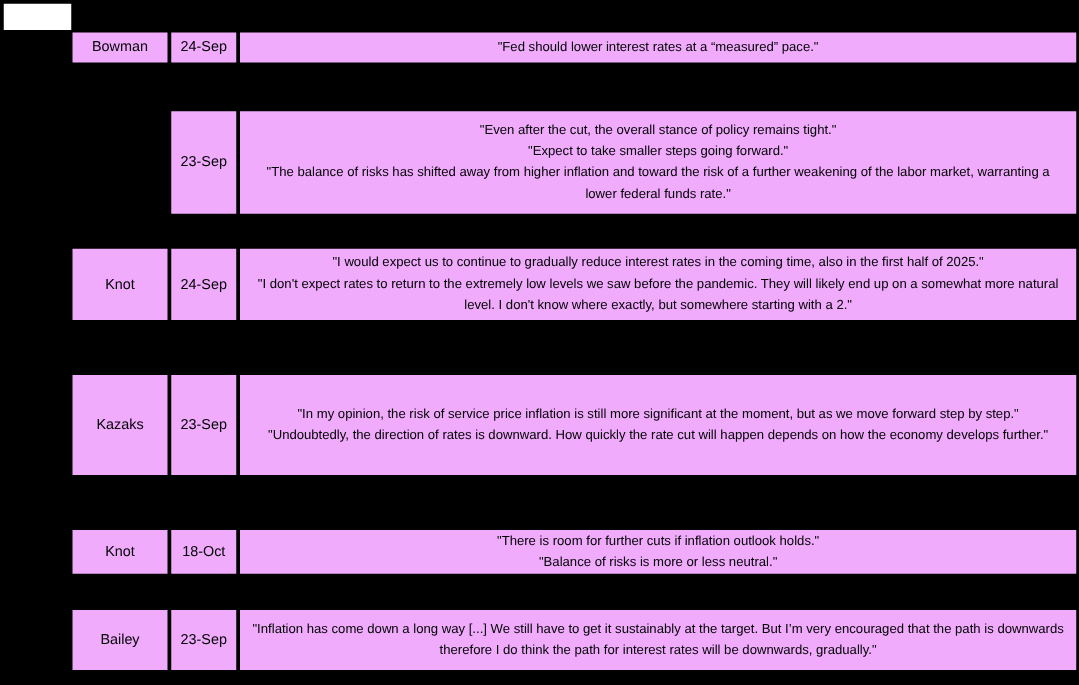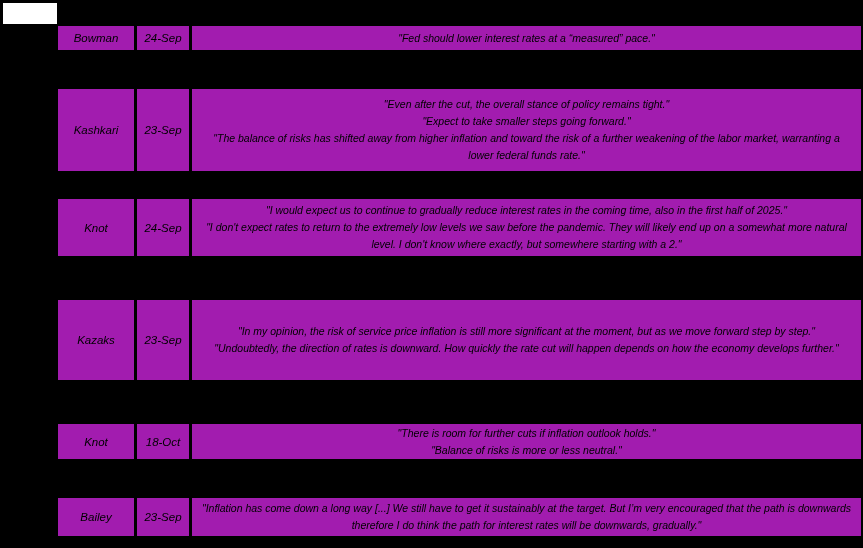--- a/index.html
+++ b/index.html
@@ -25,27 +25,26 @@
   }
   .row {
     position: absolute;
     left: 0;
     width: 863px;
   }
   .cell {
     position: absolute;
     top: 0;
     height: 100%;
-    background: #a21caf;
+    background: #f0abfc;
     box-sizing: border-box;
     display: flex;
     align-items: center;
     justify-content: center;
     color: #000000;
-    font-style: italic;
   }
   .speaker-cell {
     left: 58px;
     width: 76px;
     font-size: 11.5px;
   }
   .date-cell {
     left: 137px;
     width: 52px;
     font-size: 11.5px;
@@ -71,21 +70,20 @@
   <div id="rows-container">
   <div class="row" style="top: 26px; height: 24px;">
     <div class="cell speaker-cell">Bowman</div>
     <div class="cell date-cell">24-Sep</div>
     <div class="cell quote-cell">
           <div class="quote-line">"Fed should lower interest rates at a “measured” pace."</div>
         </div>
   </div>
 
   <div class="row" style="top: 89px; height: 82px;">
-    <div class="cell speaker-cell">Kashkari</div>
     <div class="cell date-cell">23-Sep</div>
     <div class="cell quote-cell">
           <div class="quote-line">"Even after the cut, the overall stance of policy remains tight."</div>
           <div class="quote-line">"Expect to take smaller steps going forward."</div>
           <div class="quote-line">"The balance of risks has shifted away from higher inflation and toward the risk of a further weakening of the labor market, warranting a lower federal funds rate."</div>
         </div>
   </div>
 
   <div class="row" style="top: 199px; height: 57px;">
     <div class="cell speaker-cell">Knot</div>
@@ -107,21 +105,21 @@
 
   <div class="row" style="top: 424px; height: 35px;">
     <div class="cell speaker-cell">Knot</div>
     <div class="cell date-cell">18-Oct</div>
     <div class="cell quote-cell">
           <div class="quote-line">"There is room for further cuts if inflation outlook holds."</div>
           <div class="quote-line">"Balance of risks is more or less neutral."</div>
         </div>
   </div>
 
-  <div class="row" style="top: 498px; height: 38px;">
+  <div class="row" style="top: 488px; height: 48px;">
     <div class="cell speaker-cell">Bailey</div>
     <div class="cell date-cell">23-Sep</div>
     <div class="cell quote-cell">
           <div class="quote-line">"Inflation has come down a long way [...] We still have to get it sustainably at the target. But I’m very encouraged that the path is downwards therefore I do think the path for interest rates will be downwards, gradually."</div>
         </div>
   </div>
 </div>
 </div>
 
 </body></html>

